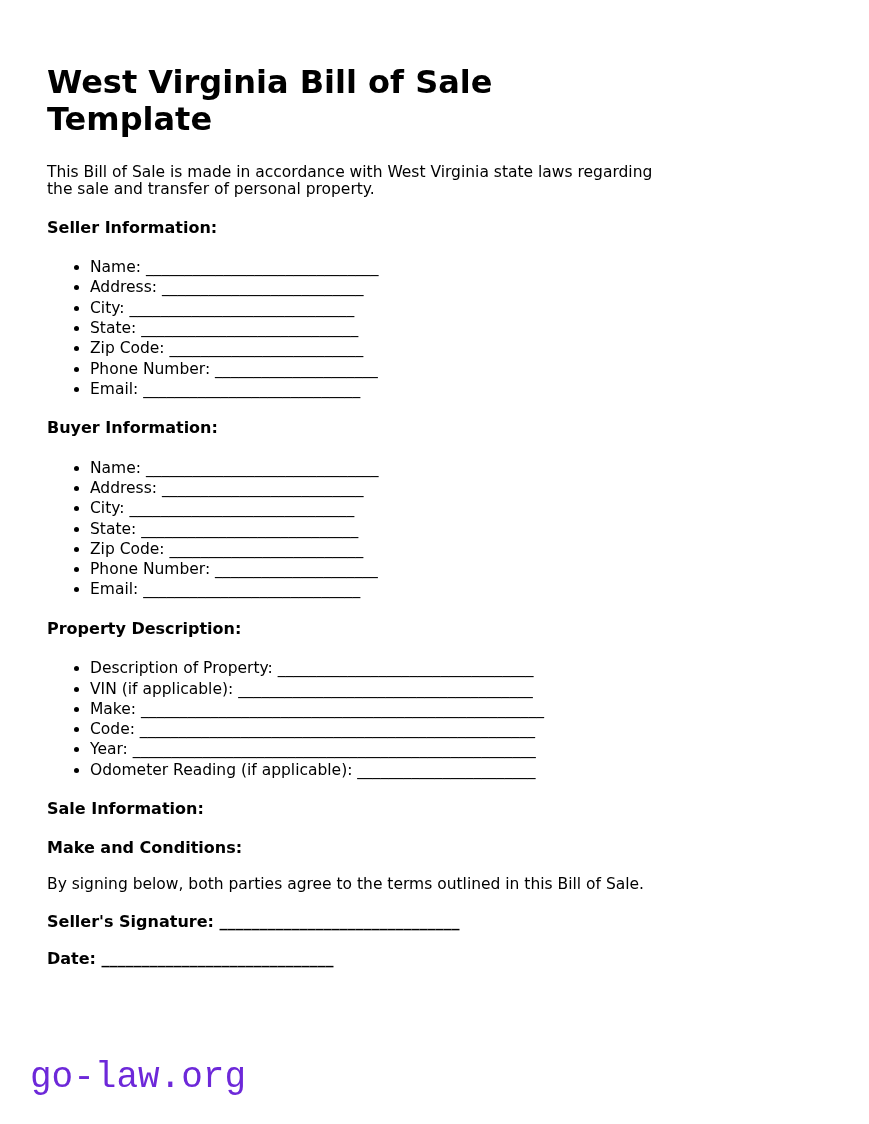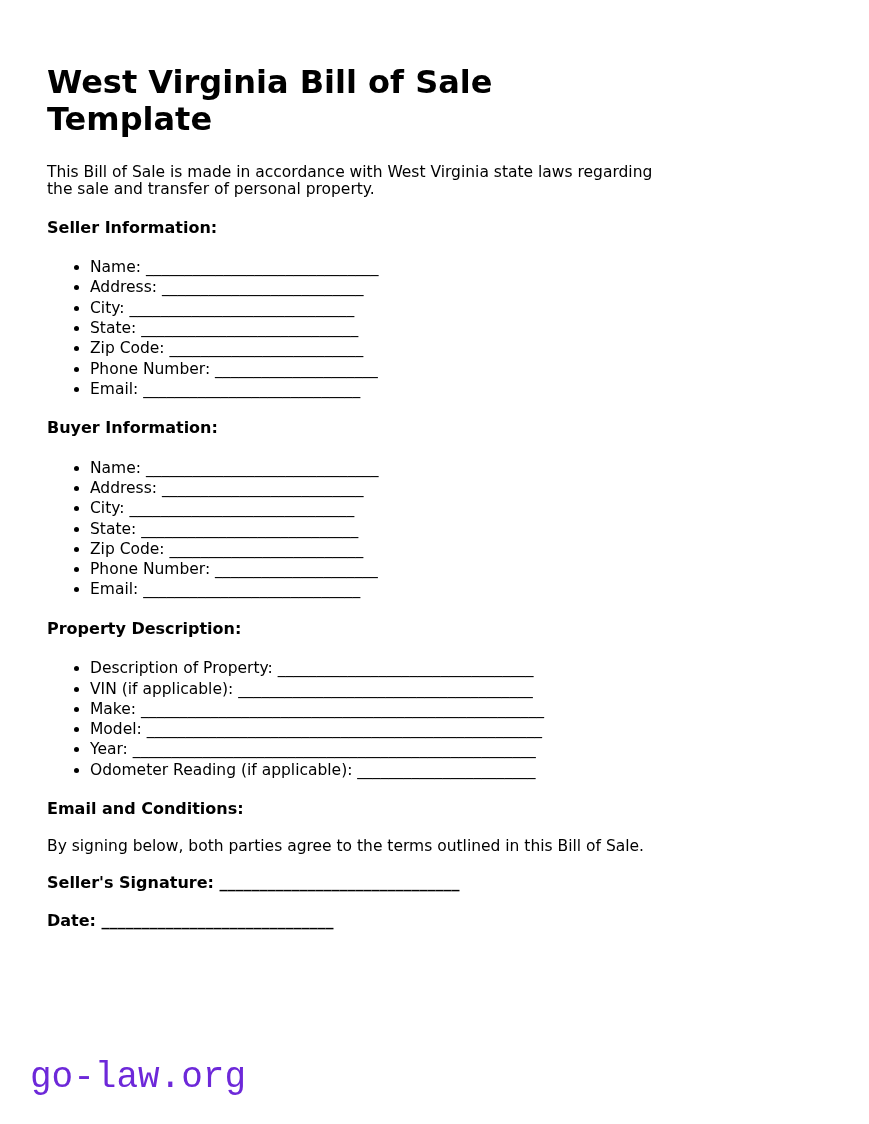--- a/index.html
+++ b/index.html
@@ -94,27 +94,28 @@
     <li><span>Zip Code:</span><span class="blank"> _________________________</span></li>
     <li><span>Phone Number:</span><span class="blank"> _____________________</span></li>
     <li><span>Email:</span><span class="blank"> ____________________________</span></li>
   </ul>
 
   <h3 class="section-heading">Property Description:</h3>
   <ul class="field-list">
     <li><span>Description of Property:</span><span class="blank"> _________________________________</span></li>
     <li><span>VIN (if applicable):</span><span class="blank"> ______________________________________</span></li>
     <li><span>Make:</span><span class="blank"> ____________________________________________________</span></li>
-    <li><span>Model:</span><span class="blank"> ___________________________________________________</span></li>
+    <li><span>Code:</span><span class="blank"> ___________________________________________________</span></li>
     <li><span>Year:</span><span class="blank"> ____________________________________________________</span></li>
     <li><span>Odometer Reading (if applicable):</span><span class="blank"> _______________________</span></li>
   </ul>
 
+  <h3 class="section-heading">Sale Information:</h3>
 
-  <h3 class="section-heading">Email and Conditions:</h3>
+  <h3 class="section-heading">Make and Conditions:</h3>
 
   <p class="body-text closing-text">By signing below, both parties agree to the terms outlined in this Bill of Sale.</p>
 
   <p class="signature-line"><span>Seller's Signature:</span><span class="blank"> ______________________________</span></p>
 
   <p class="date-line"><span>Date:</span><span class="blank"> _____________________________</span></p>
 
 </div>
 
 <div class="watermark">go-law.org</div>

